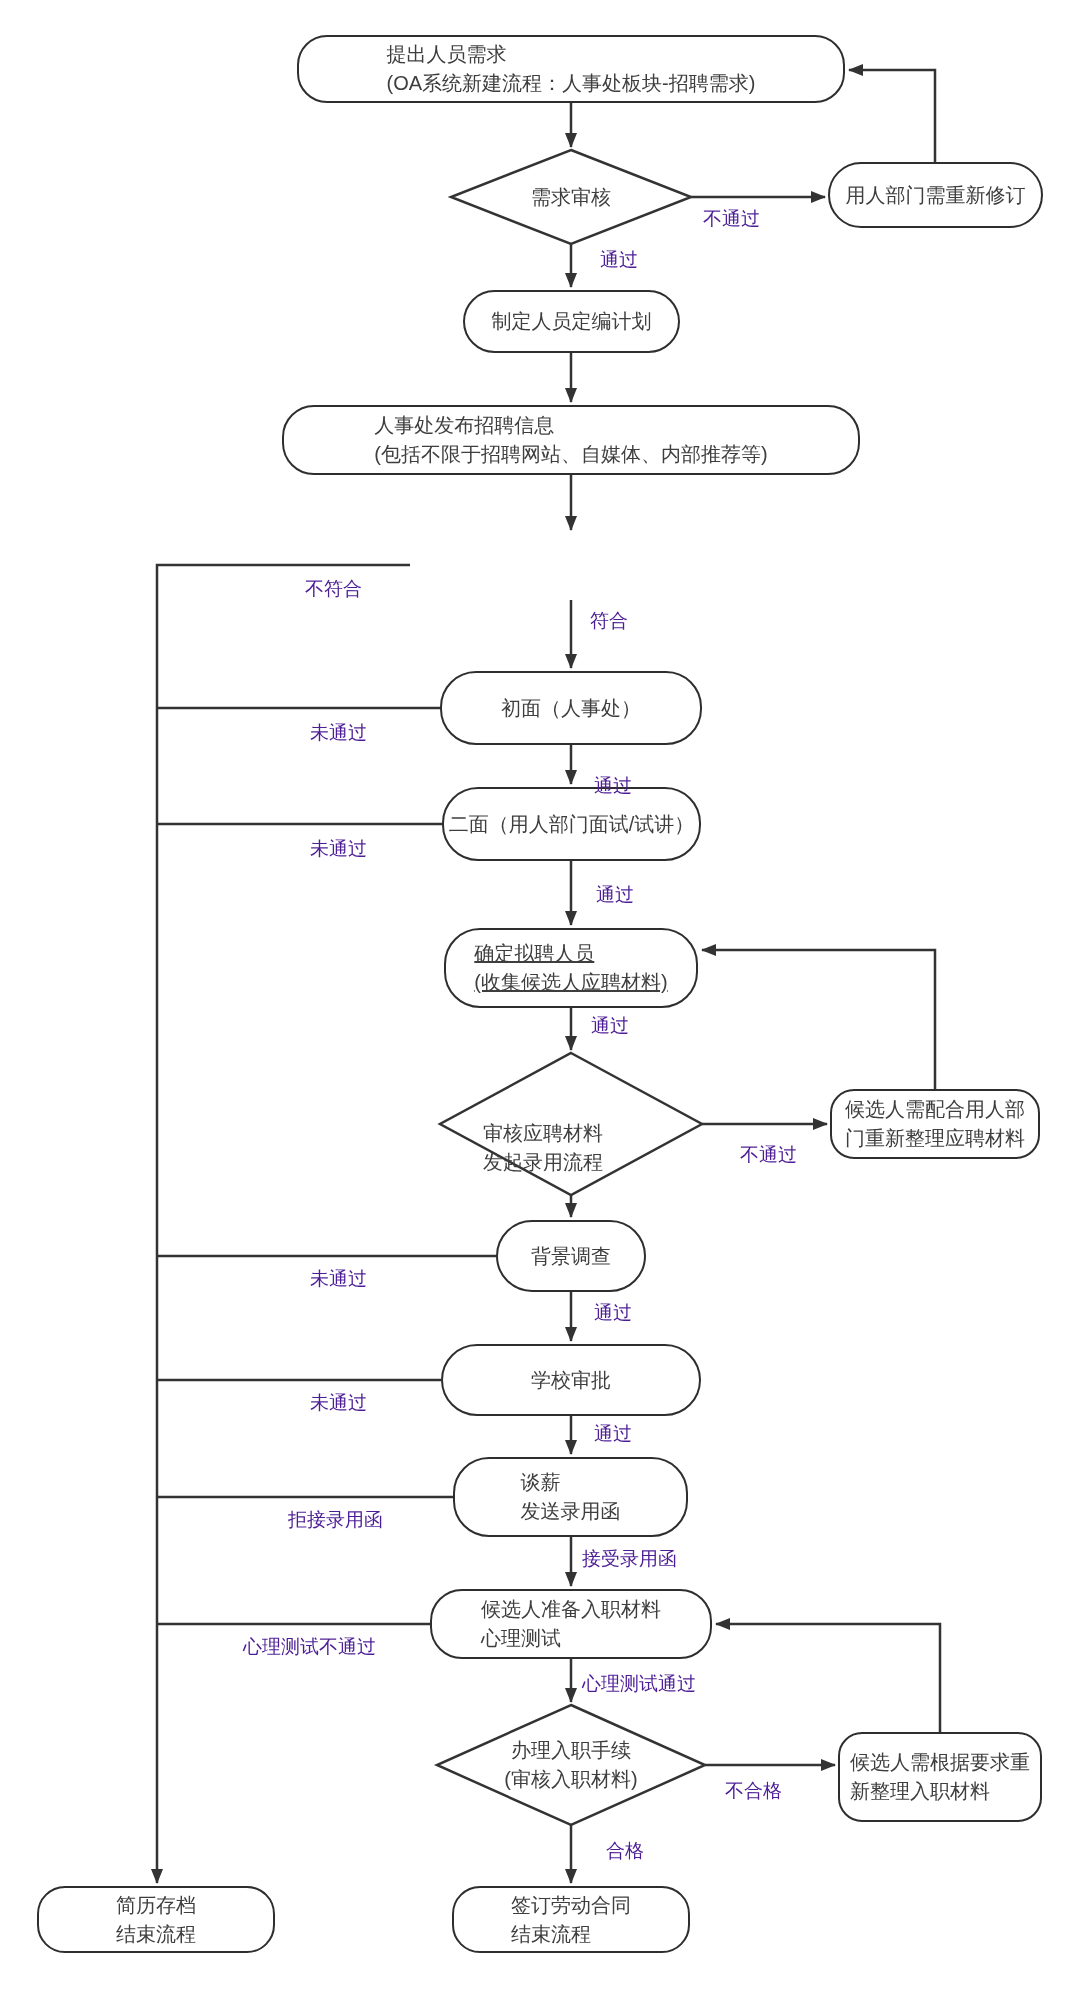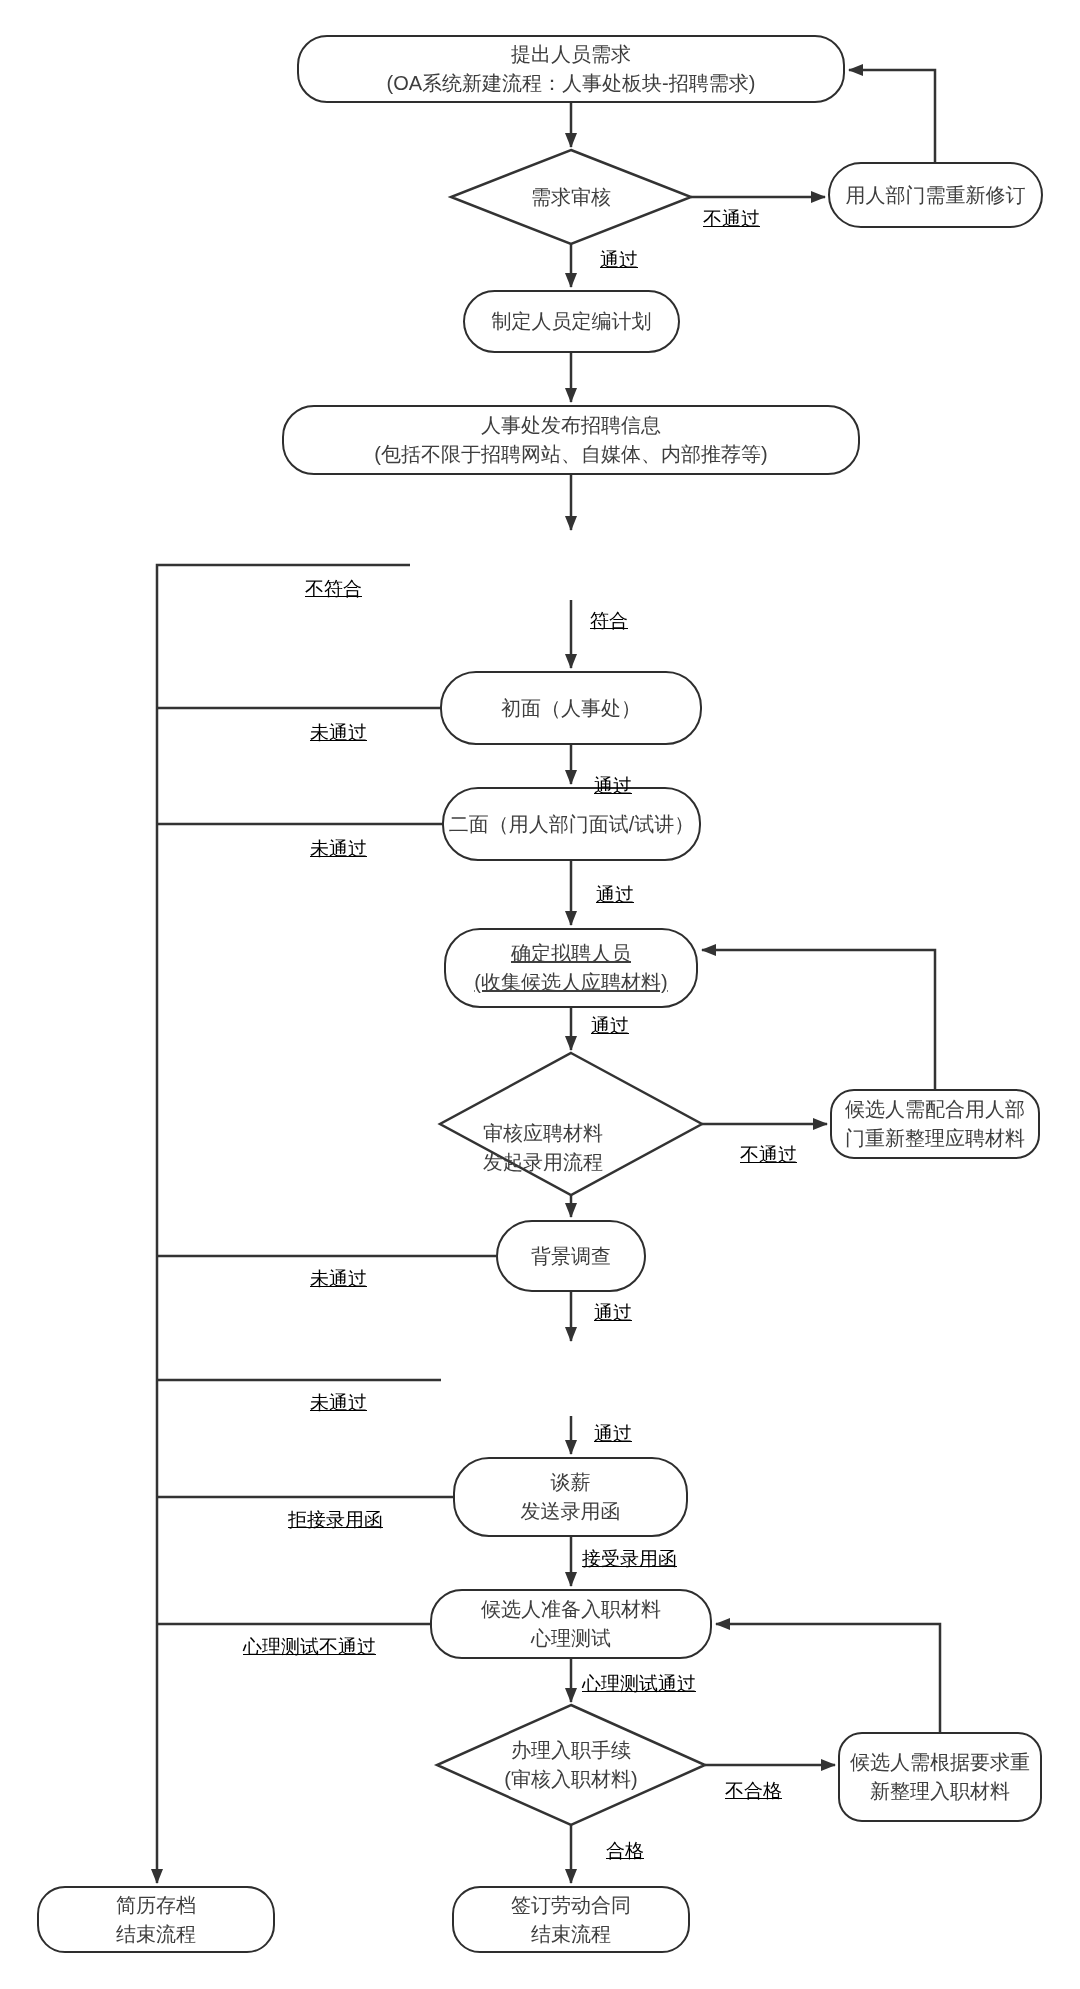--- a/index.html
+++ b/index.html
@@ -18,21 +18,21 @@
   }
   .node {
     position: absolute;
     box-sizing: border-box;
     background: #ffffff;
     border: 2.5px solid #2e2e2e;
     border-radius: 36px;
     display: flex;
     align-items: center;
     justify-content: center;
-    text-align: center;
+    text-align: left;
     color: #3e3e3e;
     font-size: 20px;
     line-height: 29px;
     white-space: pre-line;
     z-index: 2;
   }
   .dtext {
     position: absolute;
     display: flex;
     align-items: center;
@@ -40,25 +40,24 @@
     text-align: center;
     color: #3e3e3e;
     font-size: 20px;
     line-height: 29px;
     white-space: pre-line;
     z-index: 3;
     transform: translate(-50%, -50%);
   }
   .elabel {
     position: absolute;
-    color: #000000;
+    color: #4c1d95;
     font-size: 19px;
     white-space: nowrap;
     z-index: 3;
-    text-decoration: underline;
   }
 </style>
 </head>
 <body>
 
 <div id="flowchart-canvas">
 
   <svg id="connector-layer" width="1080" height="1989" viewBox="0 0 1080 1989" fill="none" stroke="#333333" stroke-width="2.5">
     <defs>
       <marker id="arr" markerUnits="userSpaceOnUse" markerWidth="18" markerHeight="16" refX="15" refY="7" orient="auto">
@@ -119,20 +118,21 @@
   <div class="node" style="left:440px; top:671px; width:262px; height:74px;"><span>初面（人事处）</span></div>
 
   <div class="node" style="left:444px; top:928px; width:254px; height:80px;text-decoration:underline;"><span>确定拟聘人员
 (收集候选人应聘材料)</span></div>
 
   <div class="node" style="left:830px; top:1089px; width:210px; height:70px; border-radius:24px;font-family:Liberation Serif, serif;"><span>候选人需配合用人部
 门重新整理应聘材料</span></div>
 
   <div class="node" style="left:496px; top:1220px; width:150px; height:72px;"><span>背景调查</span></div>
 
+  <div class="node" style="left:441px; top:1344px; width:260px; height:72px;"><span>学校审批</span></div>
 
   <div class="node" style="left:453px; top:1457px; width:235px; height:80px;"><span>谈薪
 发送录用函</span></div>
 
   <div class="node" style="left:430px; top:1589px; width:282px; height:70px; border-radius:32px;"><span>候选人准备入职材料
 心理测试</span></div>
 
   <div class="node" style="left:838px; top:1732px; width:204px; height:90px; border-radius:24px;"><span>候选人需根据要求重
 新整理入职材料</span></div>
 

